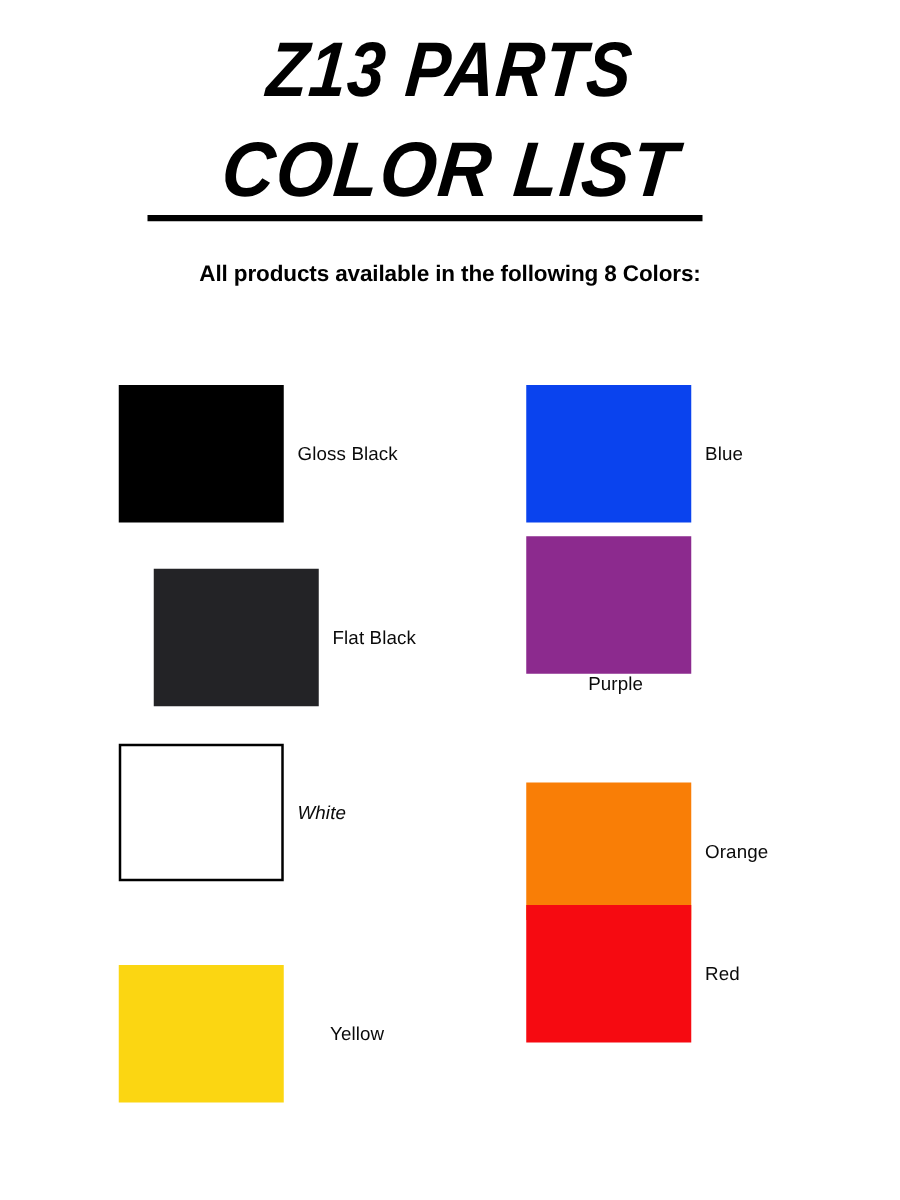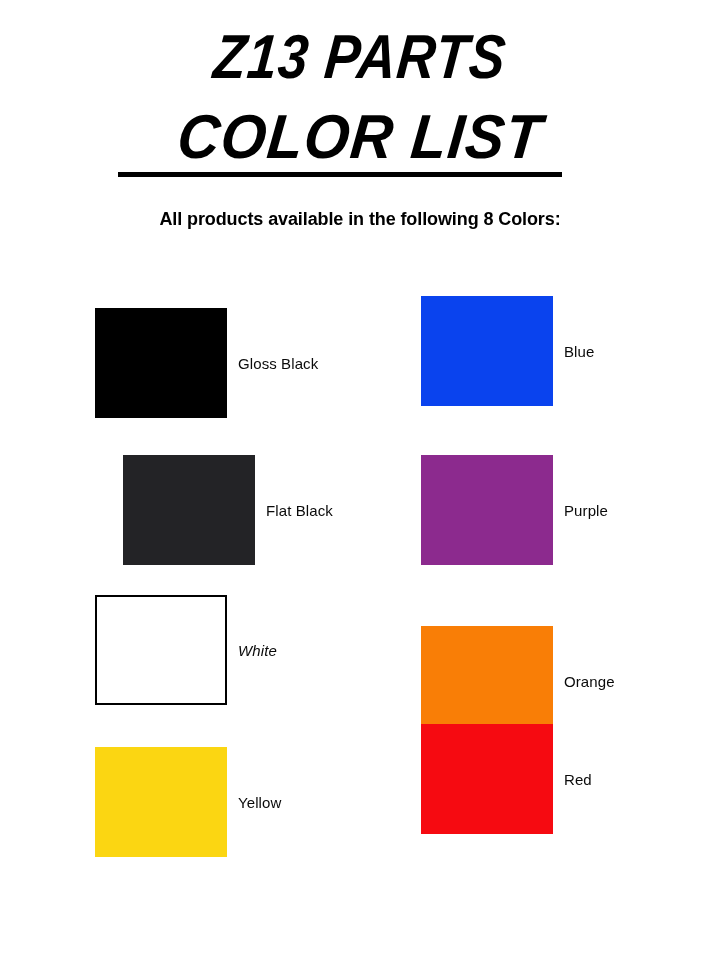--- a/index.html
+++ b/index.html
@@ -126,31 +126,31 @@
           <div class="swatch-label">Gloss Black</div>
         </div>
         <div class="swatch-row col-left" style="top: 455px; margin-left: 28px;">
           <div class="swatch-box" style="background: rgb(35, 35, 38);"></div>
           <div class="swatch-label">Flat Black</div>
         </div>
         <div class="swatch-row col-left" style="top: 595px; font-style: italic;">
           <div class="swatch-box bordered" style="background: rgb(255, 255, 255);"></div>
           <div class="swatch-label">White</div>
         </div>
-        <div class="swatch-row col-left" style="top: 747px;">
+        <div class="swatch-row col-left" style="top: 772px; gap: 26px;">
           <div class="swatch-box" style="background: rgb(251, 214, 18);"></div>
           <div class="swatch-label">Yellow</div>
         </div>
       </div>
     <div id="right-column">
-        <div class="swatch-row col-right" style="top: 296px;">
+        <div class="swatch-row col-right" style="top: 308px;">
           <div class="swatch-box" style="background: rgb(10, 67, 238);"></div>
           <div class="swatch-label">Blue</div>
         </div>
-        <div class="swatch-row col-right" style="top: 455px;">
+        <div class="swatch-row col-right" style="top: 429px; flex-direction: column;">
           <div class="swatch-box" style="background: rgb(140, 42, 142);"></div>
           <div class="swatch-label">Purple</div>
         </div>
         <div class="swatch-row col-right" style="top: 595px; margin-top: 31px;">
           <div class="swatch-box" style="background: rgb(249, 126, 6);"></div>
           <div class="swatch-label">Orange</div>
         </div>
         <div class="swatch-row col-right" style="top: 724px;">
           <div class="swatch-box" style="background: rgb(246, 10, 17);"></div>
           <div class="swatch-label">Red</div>

